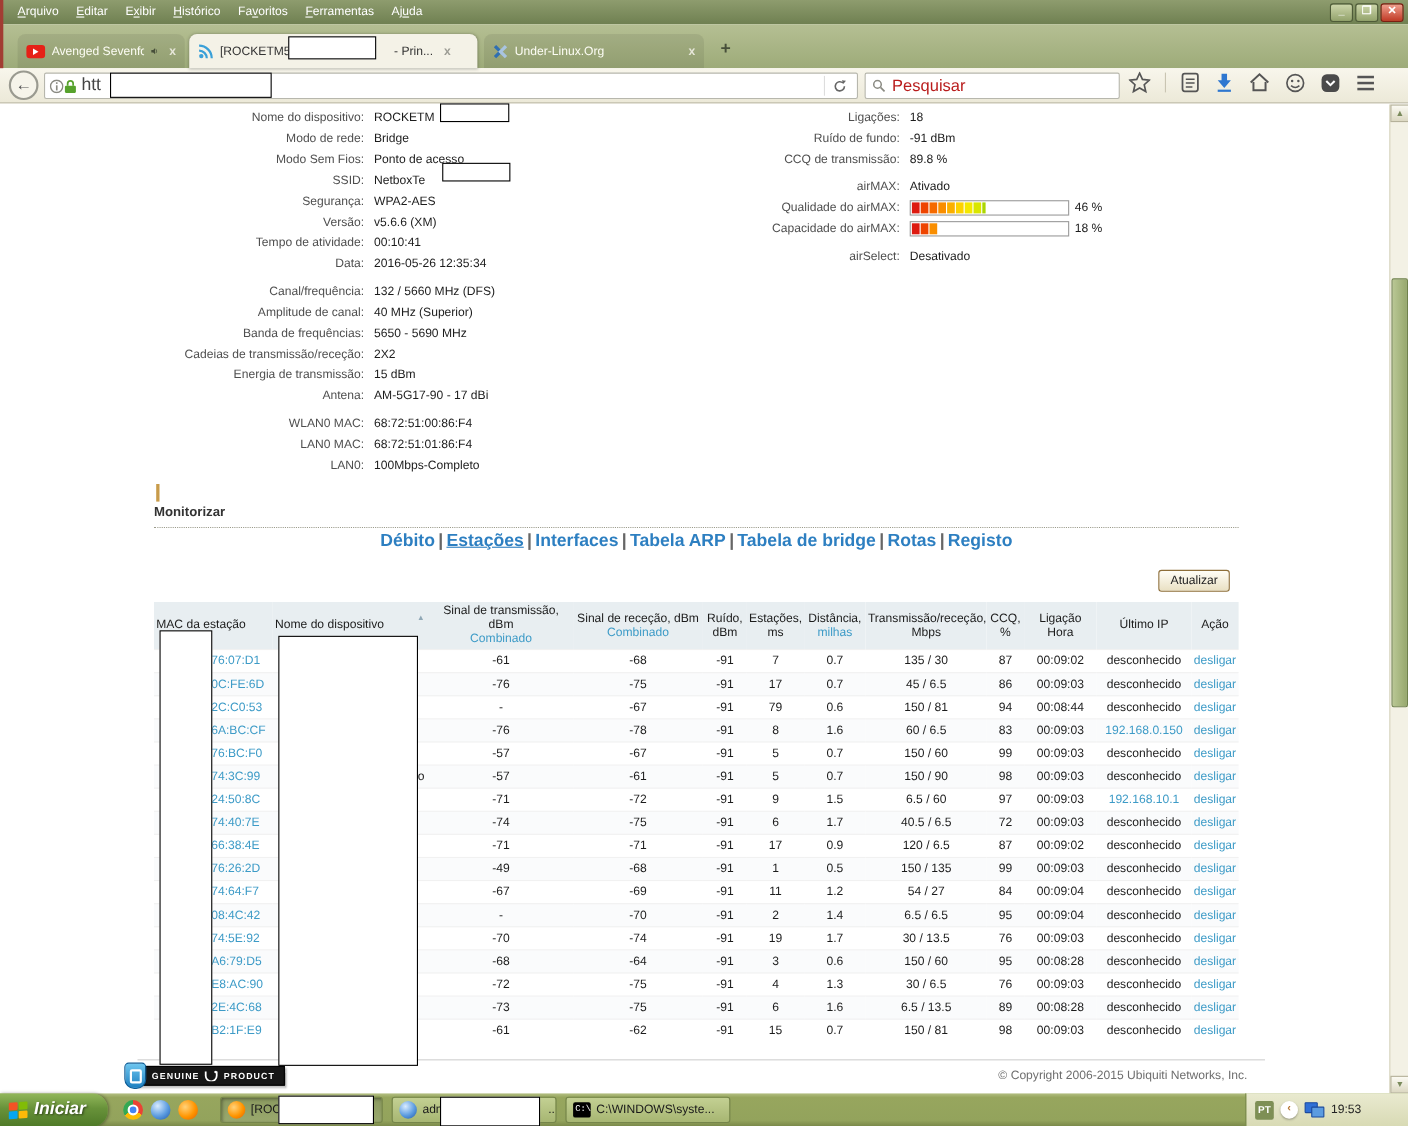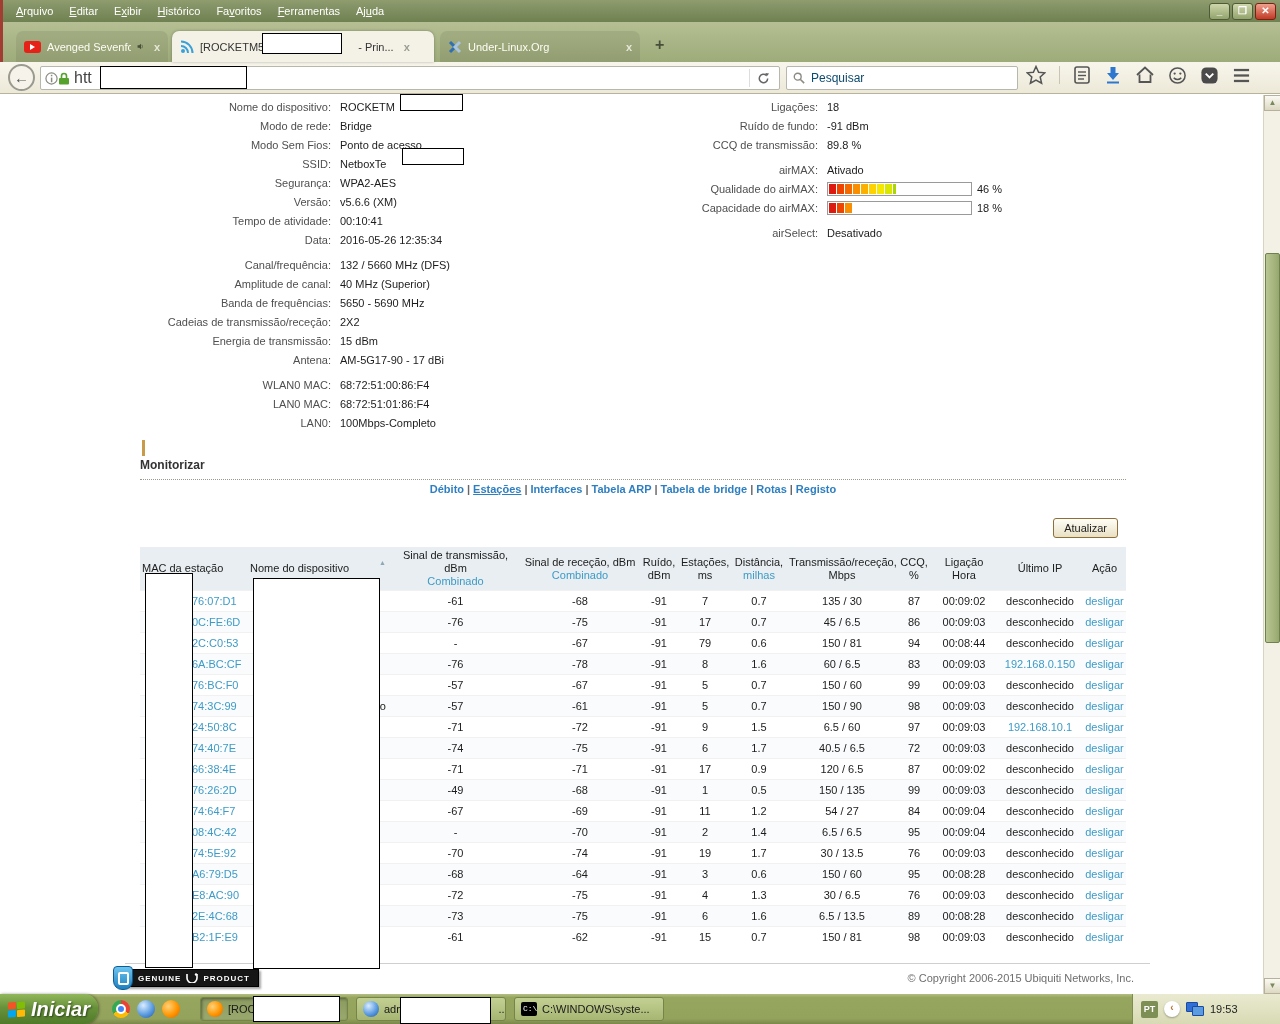--- a/index.html
+++ b/index.html
@@ -38,21 +38,21 @@
     background:linear-gradient(#f8f6ec,#ece9d8); border-bottom:1px solid #b8b49c; }
   .back-btn { position:absolute; left:8px; top:2px; width:27px; height:27px; border-radius:50%;
     background:#f6f4ea; border:2px solid #9a9a90; color:#555; text-align:center; line-height:23px; font-size:15px; font-weight:bold;}
   .url-field { position:absolute; left:40px; top:4px; width:740px; height:24px; background:#fff;
     border:1px solid #b7b7ad; border-radius:2px; display:flex; align-items:center; padding:0 4px; }
   .url-text { font-size:16px; color:#444; margin-left:4px; }
   .reload-zone { position:absolute; right:2px; top:2px; width:28px; height:18px; border-left:1px solid #ddd;
     display:flex; align-items:center; justify-content:center; }
   .search-field { position:absolute; left:786px; top:4px; width:232px; height:24px; background:#fff;
     border:1px solid #b7b7ad; border-radius:2px; display:flex; align-items:center; padding:0 6px; gap:6px;}
-  .search-ph { font-size:12px; color:#0c4a6e; }
+  .search-ph { font-size:15px; color:#b91c1c; }
   .nav-icons { position:absolute; left:1026px; top:3px; display:flex; align-items:center; gap:13px; }
   .icon-sep { width:1px; height:18px; background:#c9c5b2; }
 
   
   .content { position:absolute; top:95px; left:0; height:899px; width:1280px; background:#fff; }
   .scrollbar { position:absolute; right:0; top:0; bottom:0; width:17px; background:#f3f1e5; border-left:1px solid #d8d4bf;}
   .sb-btn { position:absolute; left:0; width:17px; height:16px; background:linear-gradient(#fbfaf3,#dcd8c2);
     border:1px solid #b5b19a; color:#7a8a5c; font-size:8px; text-align:center; line-height:14px; }
   .sb-up { top:0; } .sb-down { bottom:0; }
   .sb-thumb { position:absolute; left:1px; top:158px; width:15px; height:390px; border-radius:2px;
@@ -67,21 +67,21 @@
   .info-label { width:200px; text-align:right; color:#4f4f4f; padding-right:9px; flex:0 0 auto;}
   .info-right .info-label { width:142px; }
   .info-value { color:#1c1c1c; white-space:nowrap; }
   .bar-wrap { display:flex; align-items:center; gap:5px; }
   .meter { width:145px; height:14px; background:#fff; border:1px solid #9a9a9a; display:flex; gap:1px; padding:1px; }
   .meter i { display:block; height:10px; }
 
   .monitor-h { position:absolute; left:0; top:363px; width:986px; font-size:12px; font-weight:bold; color:#333;
     border-bottom:1px dotted #9a9a8a; padding-bottom:7px; }
   .cursor-mark { position:absolute; left:2px; top:345px; width:3px; height:16px; background:#c89b4a; }
-  .monitor-links { position:absolute; left:0; top:388px; width:986px; text-align:center; font-size:11px; font-weight:bold; }
+  .monitor-links { position:absolute; left:0; top:388px; width:986px; text-align:center; font-size:16px; font-weight:bold; }
   .monitor-links a { color:#2d7fc1; text-decoration:none; }
   .monitor-links a.active { text-decoration:underline; }
   .monitor-links .sep { color:#666; font-weight:bold; padding:0 3px; }
   .refresh-btn { position:absolute; top:423px; right:8px; font-size:11px; color:#222; padding:3px 10px;
     background:linear-gradient(#fffef7,#e9e0c3); border:1px solid #8e6f3a; border-radius:3px; }
 
   
   .stations { position:absolute; left:0; top:452px; width:986px; border-collapse:collapse; table-layout:fixed; font-size:11px; }
   .stations th { background:#e8eef1; font-weight:normal; color:#1c1c1c; vertical-align:middle;
     padding:2px 2px; height:30px; line-height:13px; position:relative; }
@@ -108,21 +108,21 @@
 
   
   .redact { position:absolute; background:#fff; border:1px solid #000; z-index:40; }
 
   
   .taskbar { position:absolute; bottom:0; left:0; width:1280px; height:30px;
     background:linear-gradient(#b3bf83 0%,#97a65e 12%,#93a35c 82%,#798849 100%); z-index:45; }
   .start-btn { position:absolute; left:0; top:0; height:30px; width:98px; border-radius:0 14px 14px 0;
     background:linear-gradient(#92b75b 0%,#68923a 45%,#4f7a28 100%); box-shadow:1px 0 3px rgba(0,0,0,.4);
     display:flex; align-items:center; gap:6px; padding-left:8px; }
-  .start-label { color:#fff; font-size:20px; font-style:italic; font-weight:bold; text-shadow:1px 1px 2px rgba(0,0,0,.5); }
+  .start-label { color:#fff; font-size:16px; font-style:italic; font-weight:bold; text-shadow:1px 1px 2px rgba(0,0,0,.5); }
   .winflag { width:17px; height:15px; display:grid; grid-template-columns:8px 8px; grid-template-rows:7px 7px; gap:1px; transform:skewY(-4deg); }
   .winflag i { border-radius:1px; }
   .ql { position:absolute; top:6px; display:flex; align-items:center; }
   .ql-icon { width:18px; height:18px; border-radius:50%; margin-right:7px; }
   .chrome-icon { background:conic-gradient(#ea4335 0 33%,#fbbc05 33% 66%,#34a853 66% 100%); position:relative; }
   .chrome-icon:before { content:""; position:absolute; left:4px; top:4px; width:10px; height:10px; border-radius:50%;
     background:#4285f4; border:2px solid #fff; box-sizing:border-box; }
   .sphere-icon { background:radial-gradient(circle at 35% 30%,#d9ecff,#5b9be0 55%,#1d55a8); }
   .ff-icon { background:radial-gradient(circle at 35% 35%,#ffd27a,#ff9500 55%,#e05e00); }
   .task-btn { position:absolute; top:3px; height:24px; border-radius:3px; background:linear-gradient(#c3d093,#a7b672);

